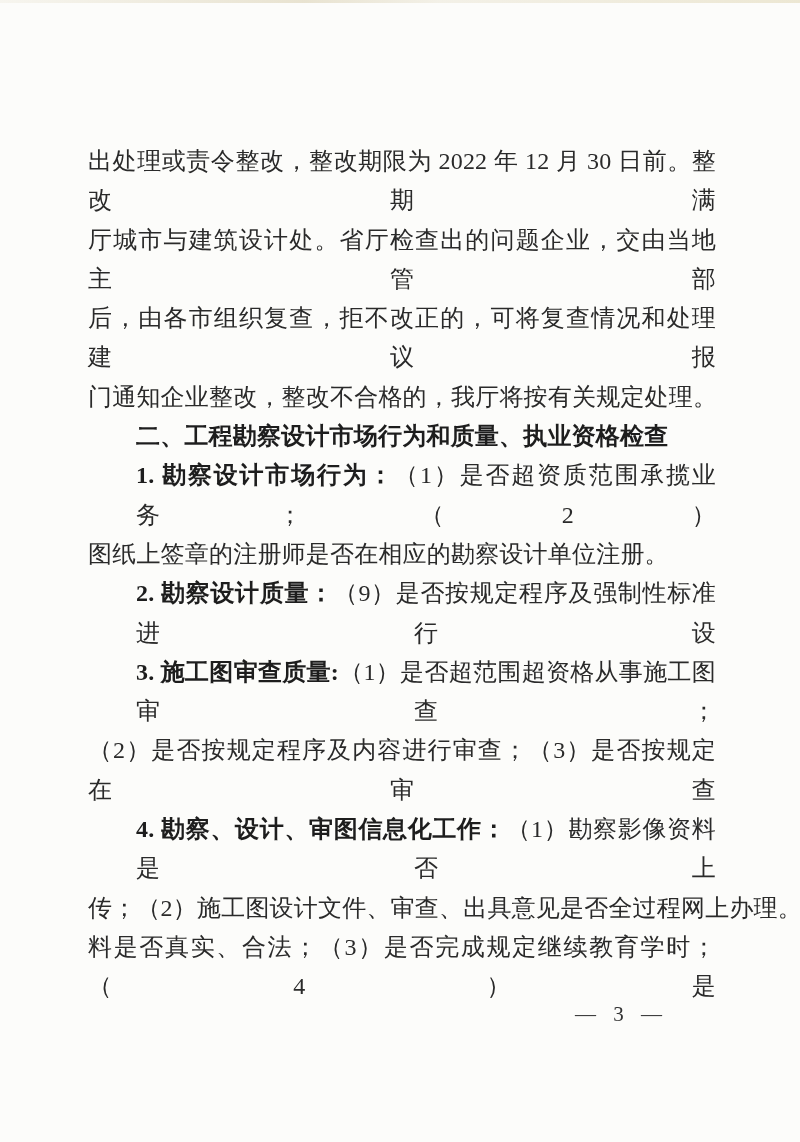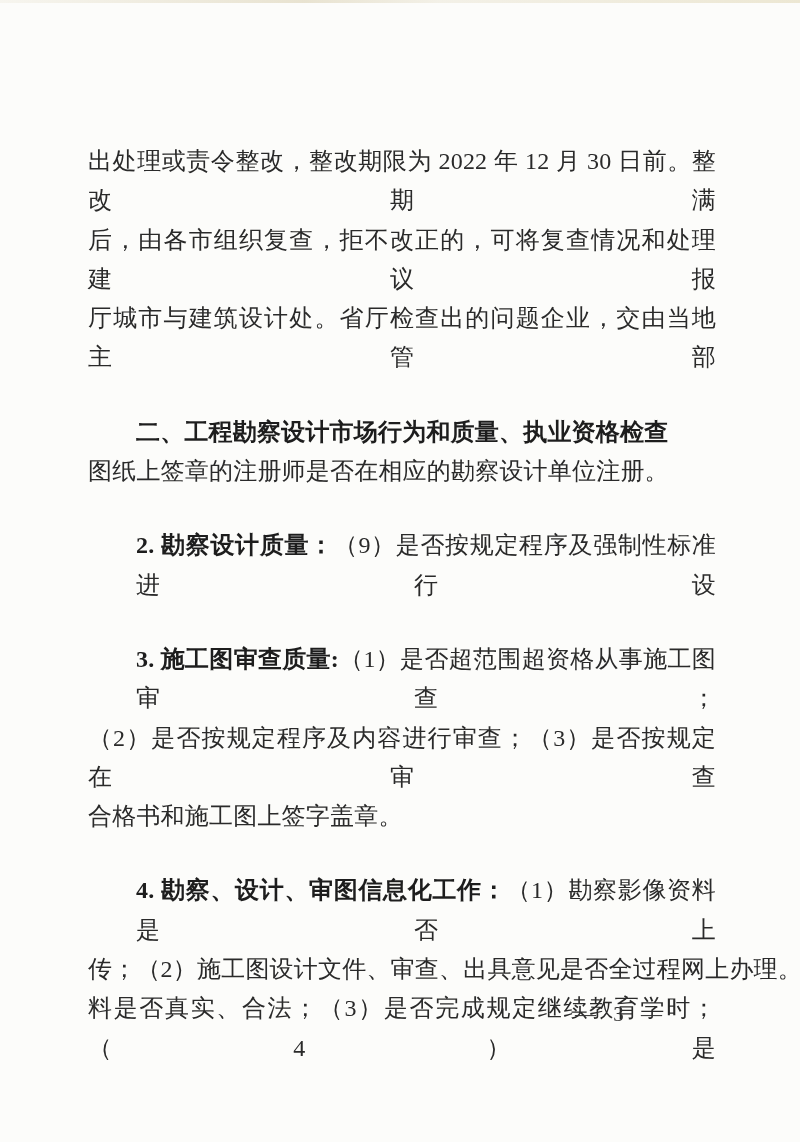--- a/index.html
+++ b/index.html
@@ -40,21 +40,20 @@
     letter-spacing: 0.2px;
   }
   .line.justify {
     white-space: normal;
     text-align: justify;
     text-align-last: justify;
     -moz-text-align-last: justify;
   }
   .line.indent {
     padding-left: 48px;
-    margin-top: 35px;
   }
   .bold-run {
     font-weight: 700;
     color: #1d1d1d;
   }
   .page-number {
     position: absolute;
     top: 1002px;
     right: 136px;
     font-size: 21px;
@@ -64,26 +63,27 @@
     white-space: nowrap;
   }
 </style>
 </head>
 <body>
 
 <main>
   <div class="scan-edge-top"></div>
   <div class="doc-body" id="doc-lines">
       <div class="line justify"><span>出处理或责令整改，整改期限为 2022 年 12 月 30 日前。整改期满</span></div>
+      <div class="line justify"><span>厅城市与建筑设计处。省厅检查出的问题企业，交由当地主管部</span></div>
       <div class="line justify"><span>后，由各市组织复查，拒不改正的，可将复查情况和处理建议报</span></div>
-      <div class="line justify"><span>厅城市与建筑设计处。省厅检查出的问题企业，交由当地主管部</span></div>
+      <div class="line"><span>门通知企业整改，整改不合格的，我厅将按有关规定处理。</span></div>
       <div class="line indent"><span class="bold-run">二、工程勘察设计市场行为和质量、执业资格检查</span></div>
+      <div class="line indent justify"><span class="bold-run">1. 勘察设计市场行为：</span><span>（1）是否超资质范围承揽业务；（2）</span></div>
       <div class="line"><span>图纸上签章的注册师是否在相应的勘察设计单位注册。</span></div>
       <div class="line indent justify"><span class="bold-run">2. 勘察设计质量：</span><span>（9）是否按规定程序及强制性标准进行设</span></div>
       <div class="line indent justify"><span class="bold-run">3. 施工图审查质量:</span><span>（1）是否超范围超资格从事施工图审查；</span></div>
       <div class="line justify"><span>（2）是否按规定程序及内容进行审查；（3）是否按规定在审查</span></div>
-      <div class="line"><span>合格书和施工图上签字盖章。</span></div>
       <div class="line indent justify"><span class="bold-run">4. 勘察、设计、审图信息化工作：</span><span>（1）勘察影像资料是否上</span></div>
       <div class="line"><span>传；（2）施工图设计文件、审查、出具意见是否全过程网上办理。</span></div>
       <div class="line justify"><span>料是否真实、合法；（3）是否完成规定继续教育学时；（4）是</span></div>
     </div>
   <div class="page-number">— 3 —</div>
 </main>
 
 </body></html>

